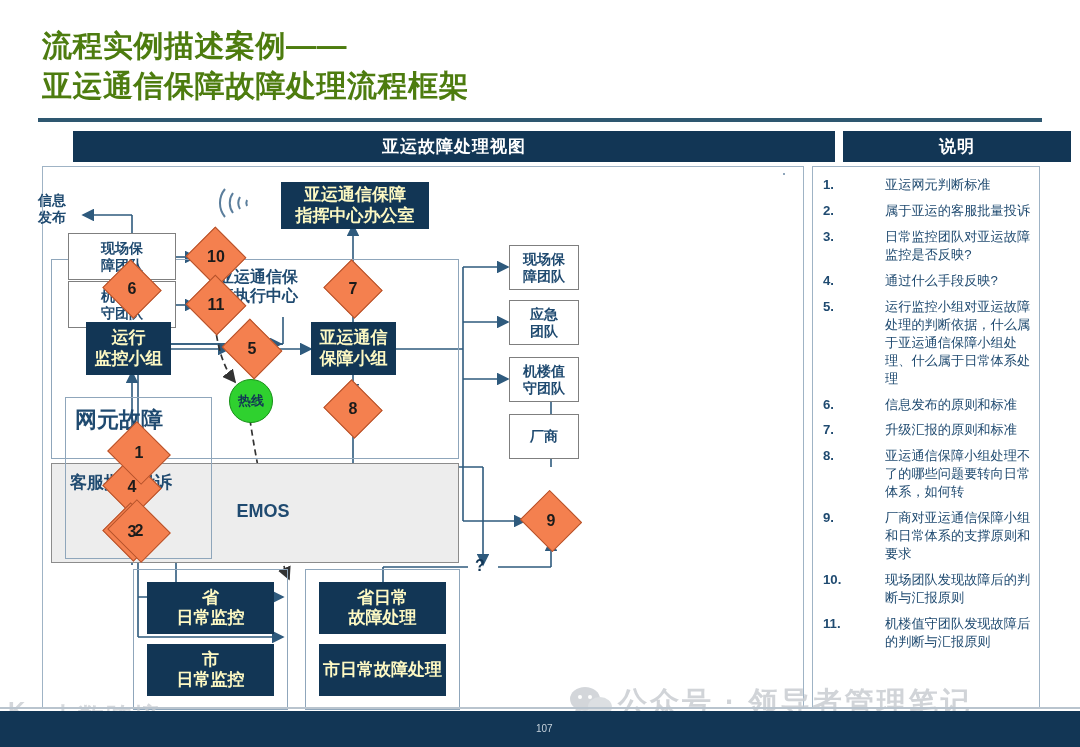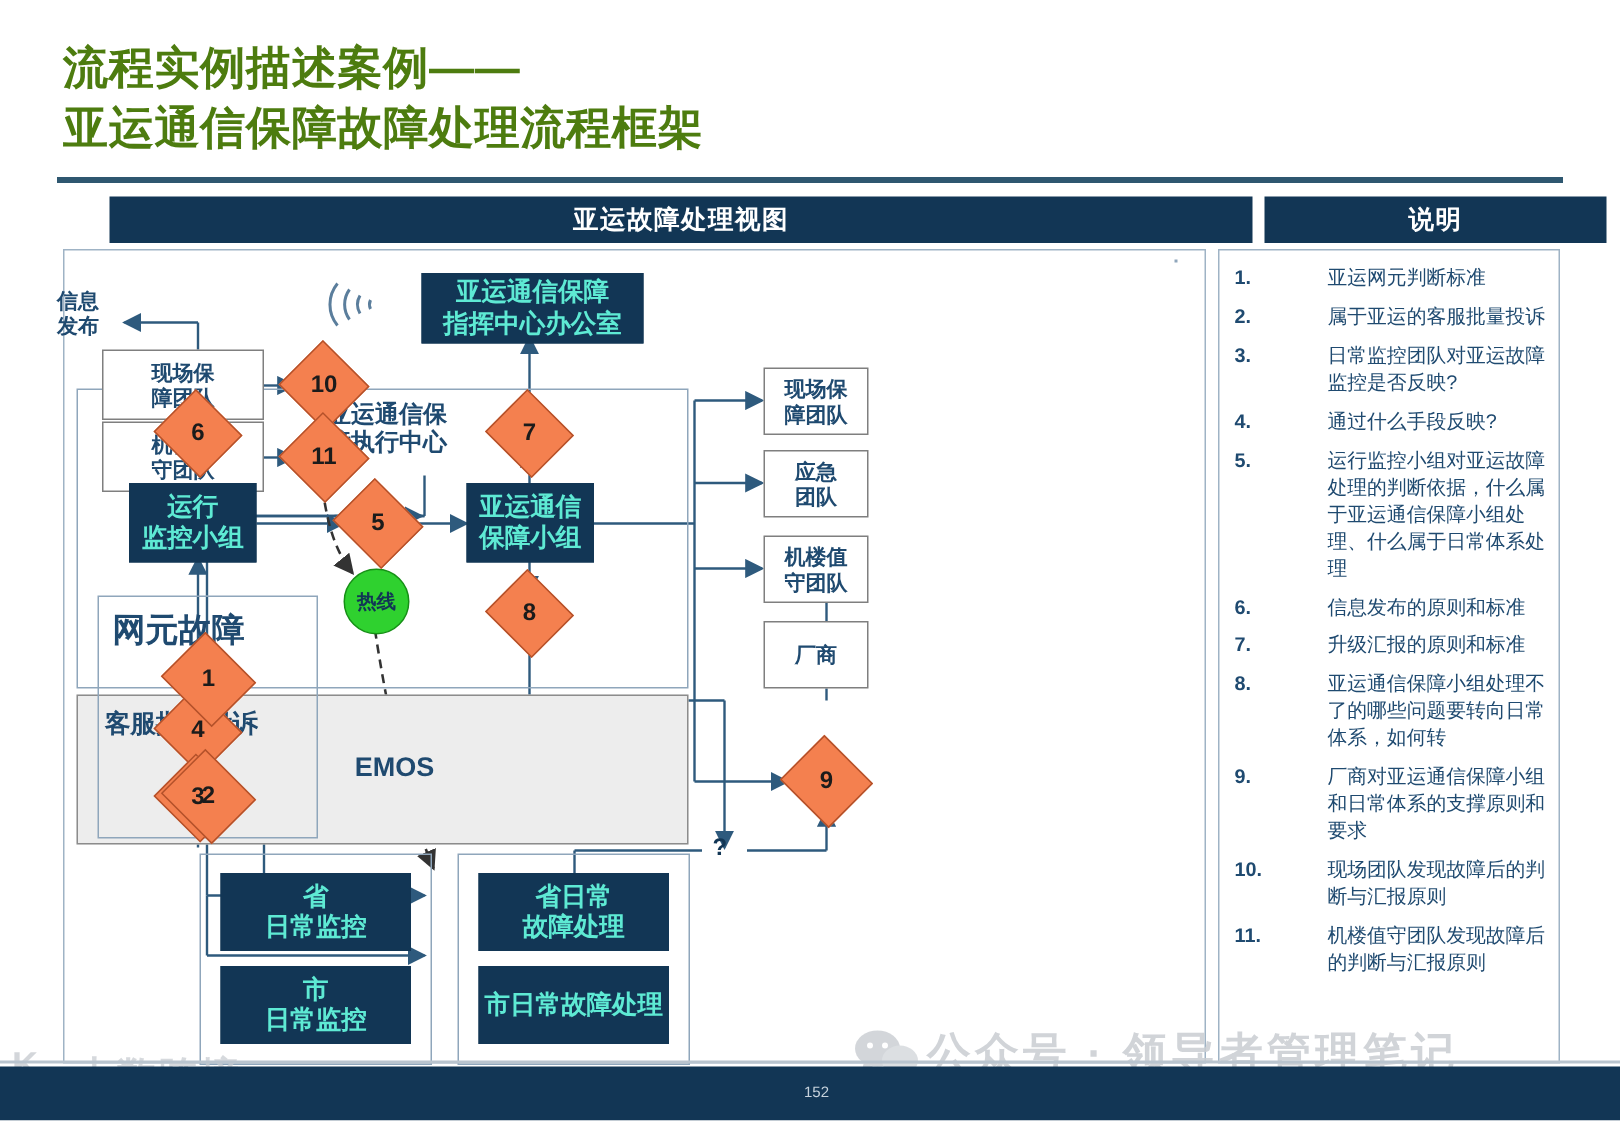--- a/index.html
+++ b/index.html
@@ -50,21 +50,21 @@
   .note-num{width:26px;flex:none;text-align:left;font-weight:bold;
     font-family:"Liberation Sans",sans-serif;padding-left:4px;box-sizing:border-box;}
   .note-txt{flex:1;margin-left:40px;}
 
   
   .node{
     position:absolute;box-sizing:border-box;
     display:flex;align-items:center;justify-content:center;
     text-align:center;line-height:1.18;font-weight:bold;
   }
-  .node-dark{background:#123655;color:#5eead4;border:1px solid #123655;font-size:17px;}
+  .node-dark{background:#123655;color:#fef9c3;border:1px solid #123655;font-size:17px;}
   .node-light{background:#ffffff;color:#1f4a70;border:1.5px solid #7f7f7f;font-size:14px;}
   .group-box{
     position:absolute;box-sizing:border-box;
     border:1px solid #8fa6bb;background:transparent;
   }
   .emos-box{
     position:absolute;box-sizing:border-box;
     border:1px solid #8c8c8c;background:#ededed;
   }
   .grp-label{
@@ -407,15 +407,15 @@
       <ellipse cx="32" cy="21" rx="12" ry="10" fill="#d4d8dc"></ellipse>
       <path d="M38,28 L40,33 L34,30 z" fill="#d4d8dc"></path>
       <circle cx="12" cy="11" r="2" fill="#fff"></circle>
       <circle cx="22" cy="11" r="2" fill="#fff"></circle>
     </svg>
   </div>
   <div class="wm" id="wm-right">公众号 · 领导者管理笔记</div>
 
   <div class="footer-rule"></div>
   <div class="footer-bar"></div>
-  <div class="page-num">152</div>
+  <div class="page-num">107</div>
 
 </div>
 
 </body></html>

